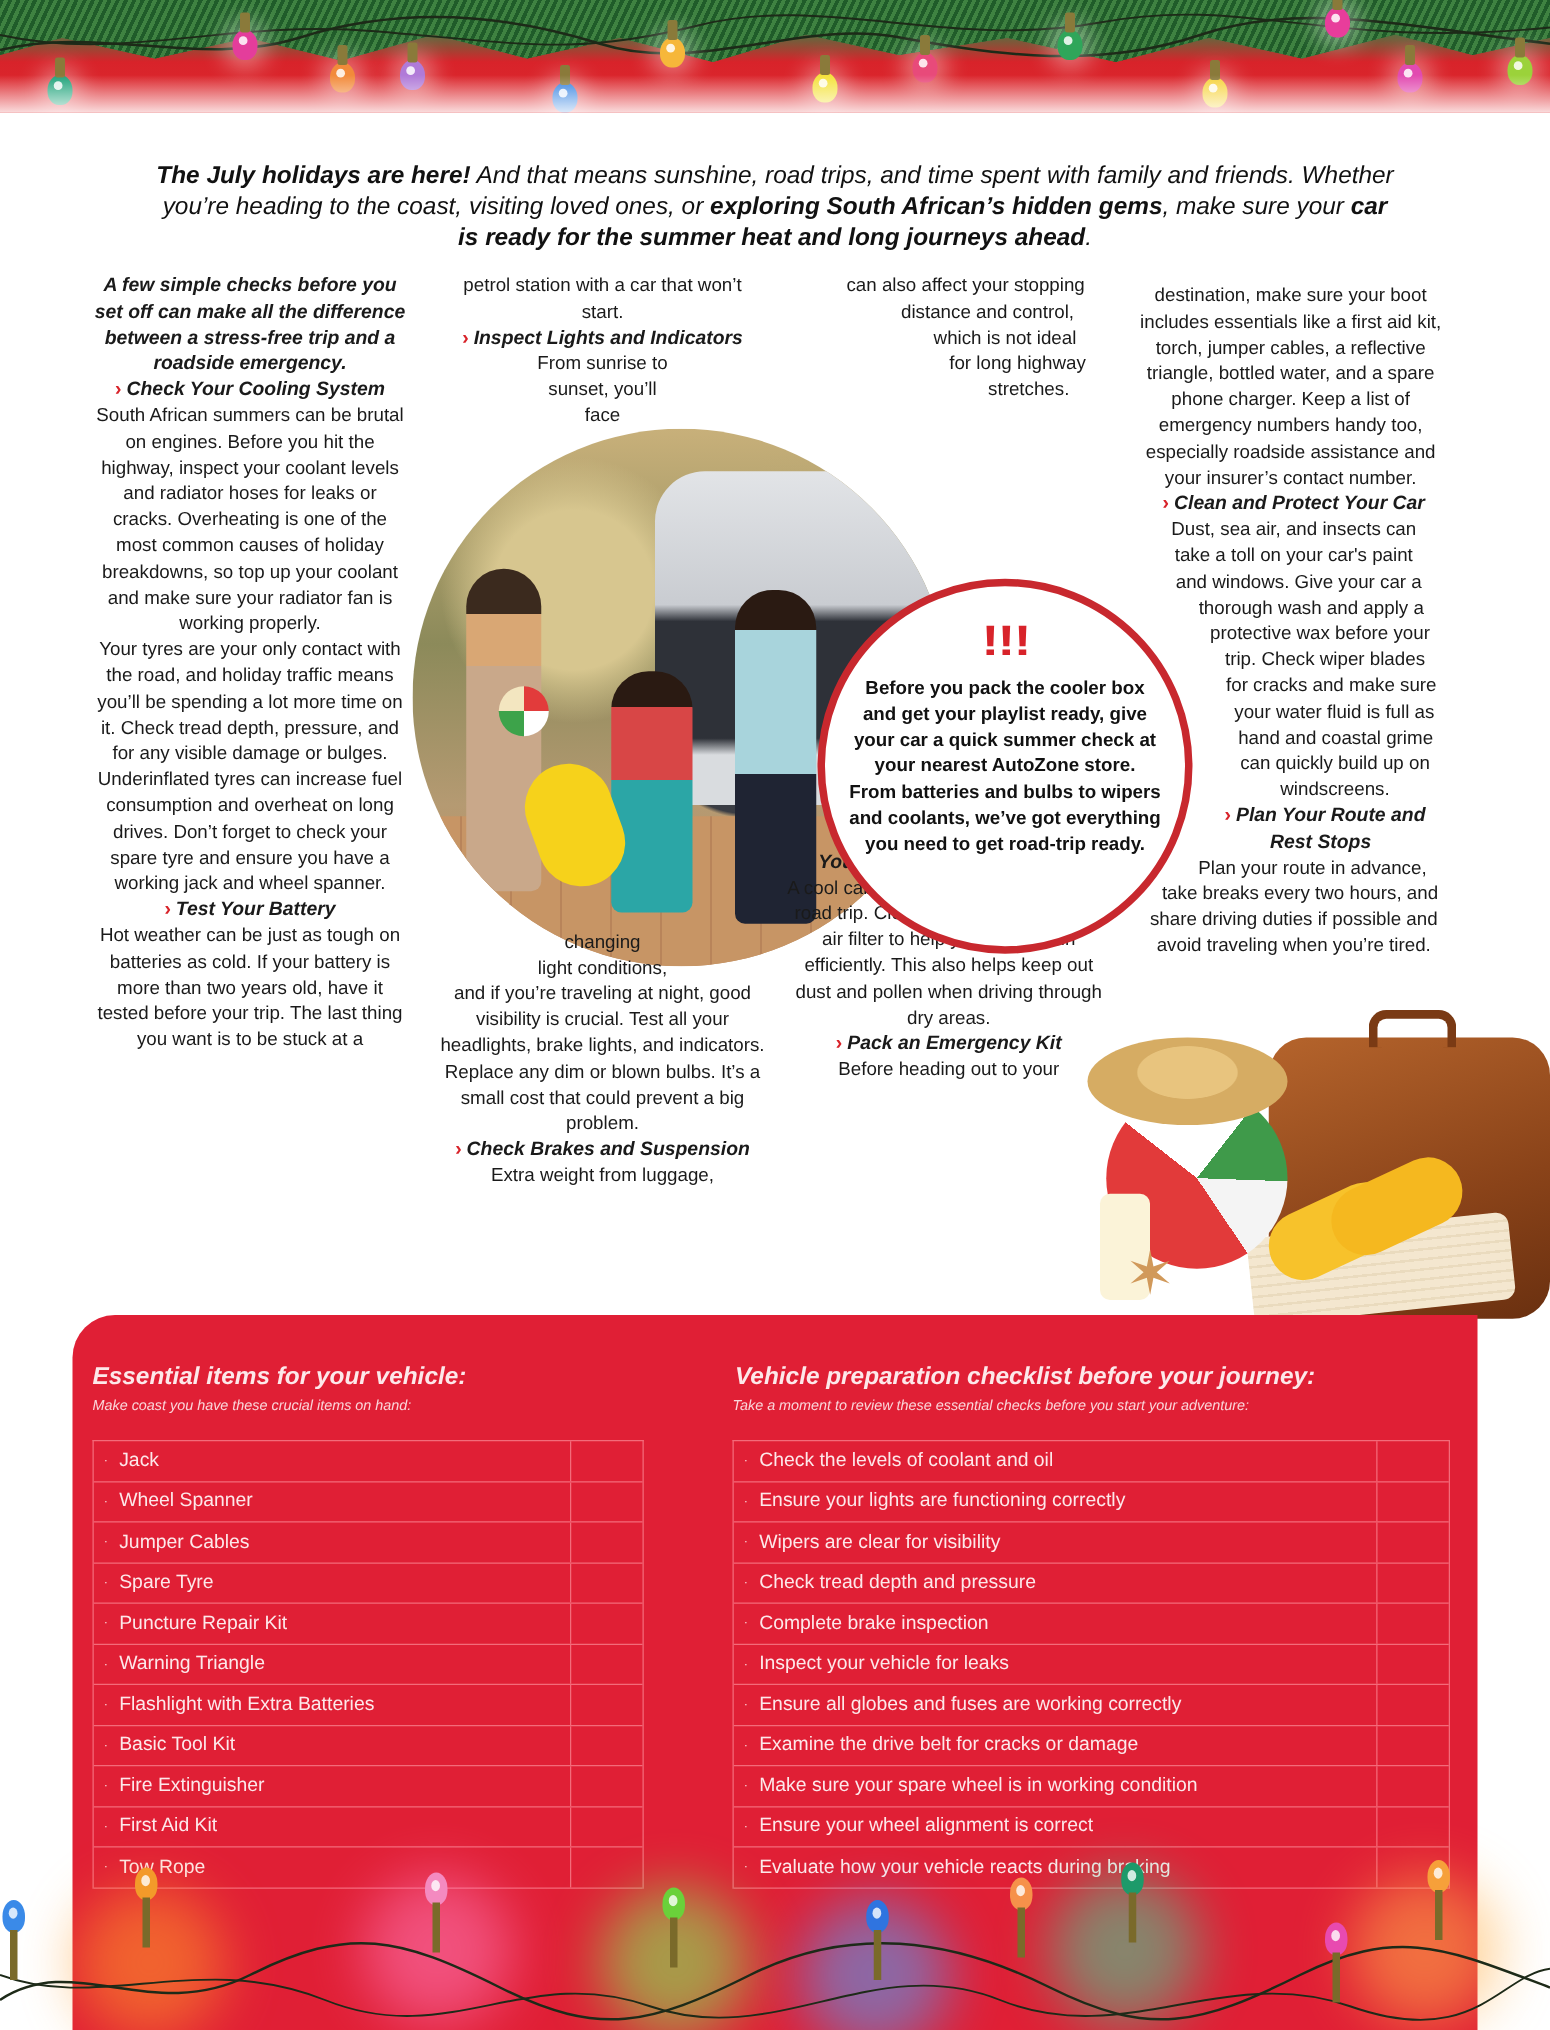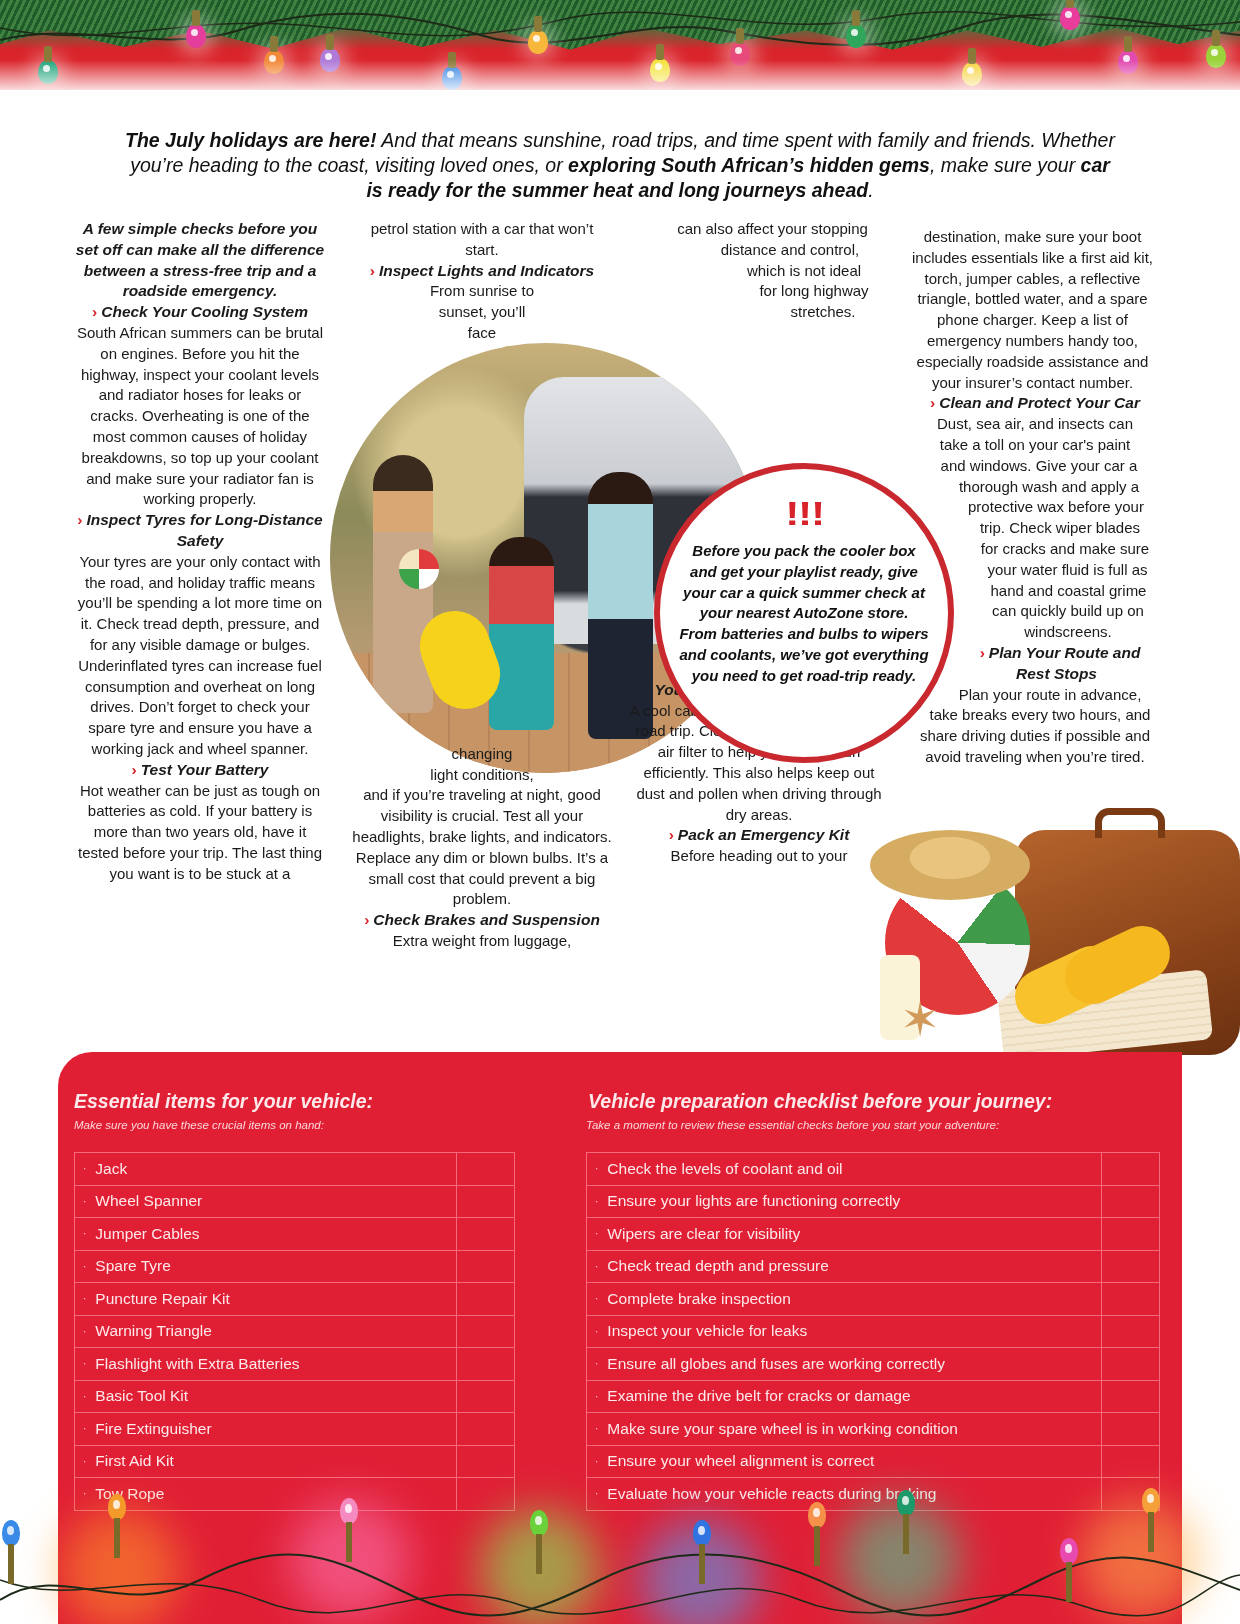--- a/index.html
+++ b/index.html
@@ -98,21 +98,21 @@
     position: absolute; left: 654px; top: 463px; width: 300px; height: 300px; border-radius: 50%;
     background: #ffffff; border: 6px solid #c8282e;
     display: flex; flex-direction: column; align-items: center; justify-content: flex-start;
     padding-top: 26px; text-align: center;
   }
   .callout .bang {
     color: #d8232a; font-family: "Liberation Sans", sans-serif; font-weight: 900; font-size: 34px; line-height: 36px;
     letter-spacing: -1px; transform: scaleX(1.25);
   }
   .callout .ctext {
-    margin-top: 10px; width: 250px; font-family: "Liberation Sans", sans-serif; font-weight: 700; font-style: italic;
+    margin-top: 10px; width: 250px; font-family: "Liberation Sans", sans-serif; font-weight: 700; 
     font-size: 15px; line-height: 20.8px; color: #111;
   }
 
   
   .decor { position: absolute; left: 860px; top: 800px; width: 380px; height: 270px; }
   .suitcase {
     position: absolute; left: 155px; top: 30px; width: 225px; height: 225px; border-radius: 30px;
     background: linear-gradient(160deg, #b5642c 0%, #8a4319 60%, #6a3010 100%);
   }
   .suitcase .handle {
@@ -221,21 +221,20 @@
   <div class="person" style="left:37%;top:45%;width:15%;height:45%;background:linear-gradient(180deg,#2a1a12 0 15%,#d84646 15% 45%,#2ba6a6 45% 100%);"></div>
   <div class="person" style="left:60%;top:30%;width:15%;height:62%;background:linear-gradient(180deg,#2a1a12 0 12%,#a8d4dc 12% 55%,#1f2433 55% 100%);"></div>
   <div class="beachball"></div>
   <div class="ring"></div>
 </div>
 
 <div class="col col1">
   <p class="lead">A few simple checks before you set off can make all the difference between a stress-free trip and a roadside emergency.</p>
   <p class="h"><span class="chev">›</span><span>Check Your Cooling System</span></p>
   <p>South African summers can be brutal on engines. Before you hit the highway, inspect your coolant levels and radiator hoses for leaks or cracks. Overheating is one of the most common causes of holiday breakdowns, so top up your coolant and make sure your radiator fan is working properly.</p>
-  <p class="h"><span class="chev">›</span><span>Inspect Tyres for Long-Distance Safety</span></p>
   <p>Your tyres are your only contact with the road, and holiday traffic means you’ll be spending a lot more time on it. Check tread depth, pressure, and for any visible damage or bulges. Underinflated tyres can increase fuel consumption and overheat on long drives. Don’t forget to check your spare tyre and ensure you have a working jack and wheel spanner.</p>
   <p class="h"><span class="chev">›</span><span>Test Your Battery</span></p>
   <p>Hot weather can be just as tough on batteries as cold. If your battery is more than two years old, have it tested before your trip. The last thing you want is to be stuck at a</p>
 </div>
 
 <div class="col col2">
   <p>petrol station with a car that won’t start.</p>
   <p class="h"><span class="chev">›</span><span>Inspect Lights and Indicators</span></p>
   <p>
     <span class="blk">From sunrise to</span>
@@ -309,21 +308,21 @@
   <div class="ball"></div>
   <div class="hat"></div>
   <div class="bottle"></div>
   <div class="starfish">✶</div>
 </div>
 
 <div class="panel">
 
   <div class="sec sec-left">
     <div class="sec-title">Essential items for your vehicle:</div>
-    <div class="sec-sub">Make sure you have these crucial items on hand:</div>
+    <div class="sec-sub">Make coast you have these crucial items on hand:</div>
     <div class="tbl">
       <div class="row">
           <div class="cell">
             <span class="dot">·</span>
             <span>Jack</span>
           </div>
           <div class="check"></div>
         </div>
       <div class="row">
           <div class="cell">

